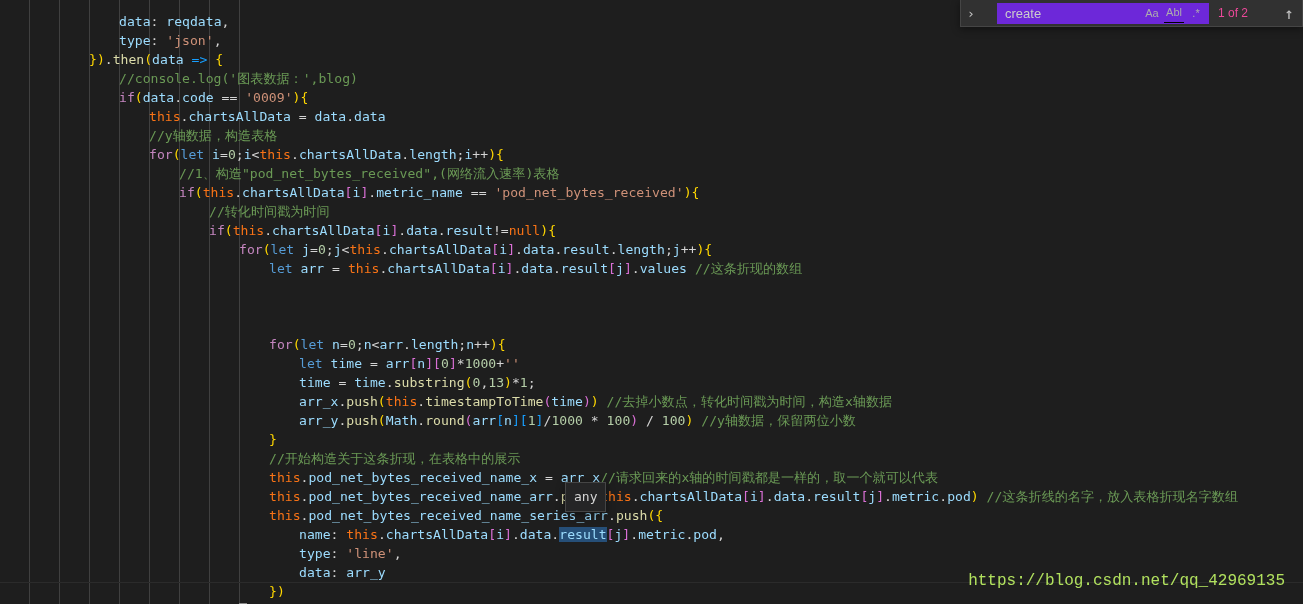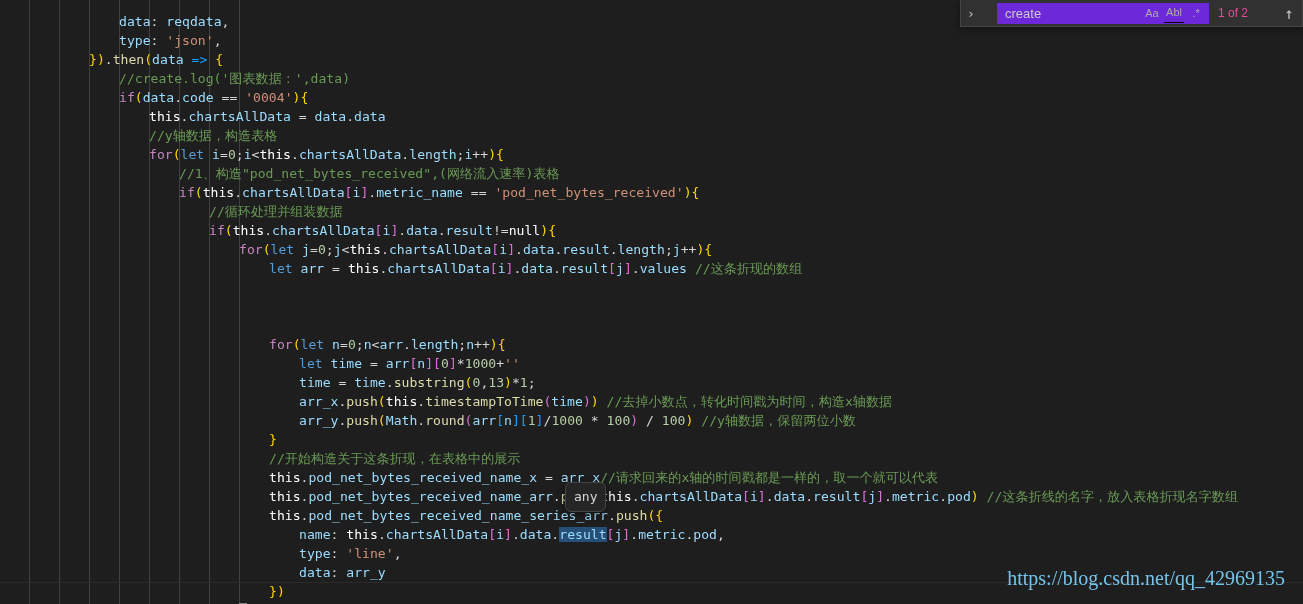--- a/index.html
+++ b/index.html
@@ -21,21 +21,21 @@
   .code-line{
     position:absolute;left:0;
     height:19px;line-height:19px;
     white-space:pre;
     font-size:13.1px;
     letter-spacing:0px;
     color:#d4d4d4;
   }
 
   
-  .kw      {color:#ffffff;}   
+  .kw      {color:#f97316;}   
   .ctl     {color:#c586c0;}   
   .decl    {color:#569cd6;}   
   .fn      {color:#dcdcaa;}   
   .prop    {color:#9cdcfe;}   
   .str     {color:#ce9178;}   
   .num     {color:#b5cea8;}   
   .cmt     {color:#6a9955;}   
   .pun     {color:#d4d4d4;}   
   .br1     {color:#ffd700;}
   .br2     {color:#da70d6;}
@@ -112,23 +112,23 @@
   .find-nav{
     margin-left:auto;
     width:26px;height:27px;
     display:flex;align-items:center;justify-content:center;
     color:#c5c5c5;cursor:pointer;
   }
 
   
   .watermark{
     position:absolute;right:18px;bottom:14px;
-    color:#7dd3fc;
-    font-family:Liberation Serif, serif;
-    font-size:20px;
+    color:#bef264;
+    font-family:Liberation Mono, monospace;
+    font-size:16px;
     opacity:.92;
     z-index:30;
     white-space:nowrap;
   }
   
   .bottom-rule{
     position:absolute;left:0;right:0;bottom:21px;height:1px;background:#2b2b2b;
   }
 </style>
 </head>
@@ -148,35 +148,35 @@
   </div>
 
   <div class="editor">
 
     <div class="code-line" style="top:-4px;left:119px"><span class="prop">data</span><span class="pun">:</span> <span class="prop">reqdata</span><span class="pun">,</span></div>
 
     <div class="code-line" style="top:15px;left:119px"><span class="prop">type</span><span class="pun">:</span> <span class="str">'json'</span><span class="pun">,</span></div>
 
     <div class="code-line" style="top:34px;left:89px"><span class="br1">}</span><span class="br1">)</span><span class="pun">.</span><span class="fn">then</span><span class="br1">(</span><span class="prop">data</span> <span class="br3">=&gt;</span> <span class="br1">{</span></div>
 
-    <div class="code-line cmt" style="top:53px;left:119px">//create.log('图表数据：',data)</div>
-
-    <div class="code-line" style="top:72px;left:119px"><span class="ctl">if</span><span class="br1">(</span><span class="prop">data</span><span class="pun">.</span><span class="prop">code</span> <span class="op">==</span> <span class="str">'0004'</span><span class="br1">)</span><span class="br1">{</span></div>
+    <div class="code-line cmt" style="top:53px;left:119px">//console.log('图表数据：',blog)</div>
+
+    <div class="code-line" style="top:72px;left:119px"><span class="ctl">if</span><span class="br1">(</span><span class="prop">data</span><span class="pun">.</span><span class="prop">code</span> <span class="op">==</span> <span class="str">'0009'</span><span class="br1">)</span><span class="br1">{</span></div>
 
     <div class="code-line" style="top:91px;left:149px"><span class="kw">this</span><span class="pun">.</span><span class="prop">chartsAllData</span> <span class="op">=</span> <span class="prop">data</span><span class="pun">.</span><span class="prop">data</span></div>
 
     <div class="code-line cmt" style="top:110px;left:149px">//y轴数据，构造表格</div>
 
     <div class="code-line" style="top:129px;left:149px"><span class="ctl">for</span><span class="br1">(</span><span class="decl">let</span> <span class="prop">i</span><span class="op">=</span><span class="num">0</span><span class="pun">;</span><span class="prop">i</span><span class="op">&lt;</span><span class="kw">this</span><span class="pun">.</span><span class="prop">chartsAllData</span><span class="pun">.</span><span class="prop">length</span><span class="pun">;</span><span class="prop">i</span><span class="op">++</span><span class="br1">)</span><span class="br1">{</span></div>
 
     <div class="code-line cmt" style="top:148px;left:179px">//1、构造"pod_net_bytes_received",(网络流入速率)表格</div>
 
     <div class="code-line" style="top:167px;left:179px"><span class="ctl">if</span><span class="br1">(</span><span class="kw">this</span><span class="pun">.</span><span class="prop">chartsAllData</span><span class="br2">[</span><span class="prop">i</span><span class="br2">]</span><span class="pun">.</span><span class="prop">metric_name</span> <span class="op">==</span> <span class="str">'pod_net_bytes_received'</span><span class="br1">)</span><span class="br1">{</span></div>
 
-    <div class="code-line cmt" style="top:186px;left:209px">//循环处理并组装数据</div>
+    <div class="code-line cmt" style="top:186px;left:209px">//转化时间戳为时间</div>
 
     <div class="code-line" style="top:205px;left:209px"><span class="ctl">if</span><span class="br1">(</span><span class="kw">this</span><span class="pun">.</span><span class="prop">chartsAllData</span><span class="br2">[</span><span class="prop">i</span><span class="br2">]</span><span class="pun">.</span><span class="prop">data</span><span class="pun">.</span><span class="prop">result</span><span class="op">!=</span><span class="kw">null</span><span class="br1">)</span><span class="br1">{</span></div>
 
     <div class="code-line" style="top:224px;left:239px"><span class="ctl">for</span><span class="br1">(</span><span class="decl">let</span> <span class="prop">j</span><span class="op">=</span><span class="num">0</span><span class="pun">;</span><span class="prop">j</span><span class="op">&lt;</span><span class="kw">this</span><span class="pun">.</span><span class="prop">chartsAllData</span><span class="br2">[</span><span class="prop">i</span><span class="br2">]</span><span class="pun">.</span><span class="prop">data</span><span class="pun">.</span><span class="prop">result</span><span class="pun">.</span><span class="prop">length</span><span class="pun">;</span><span class="prop">j</span><span class="op">++</span><span class="br1">)</span><span class="br1">{</span></div>
 
     <div class="code-line" style="top:243px;left:269px"><span class="decl">let</span> <span class="prop">arr</span> <span class="op">=</span> <span class="kw">this</span><span class="pun">.</span><span class="prop">chartsAllData</span><span class="br2">[</span><span class="prop">i</span><span class="br2">]</span><span class="pun">.</span><span class="prop">data</span><span class="pun">.</span><span class="prop">result</span><span class="br2">[</span><span class="prop">j</span><span class="br2">]</span><span class="pun">.</span><span class="prop">values</span> <span class="cmt">//这条折现的数组</span></div>
 
 
 
 
@@ -207,21 +207,21 @@
     <div class="code-line" style="top:547px;left:299px"><span class="prop">data</span><span class="pun">:</span> <span class="prop">arr_y</span></div>
 
     <div class="code-line" style="top:566px;left:269px"><span class="br1">}</span><span class="br1">)</span></div>
 
     <div class="code-line" style="top:585px;left:239px"><span class="br1 brkmatch">}</span></div>
 
   </div>
 
   <div class="bottom-rule"></div>
 
-  <div class="hover-tip" style="left:565px;top:482px;border-radius:6px;">
+  <div class="hover-tip" style="left:565px;top:482px;">
     <span>any</span>
   </div>
 
   <div class="find-widget">
     <div class="find-toggle">›</div>
 
     <div class="find-input-box">
       <div class="find-input-text" title="Find">create</div>
       <div class="find-opts">
         <div class="find-opt">Aa</div>

